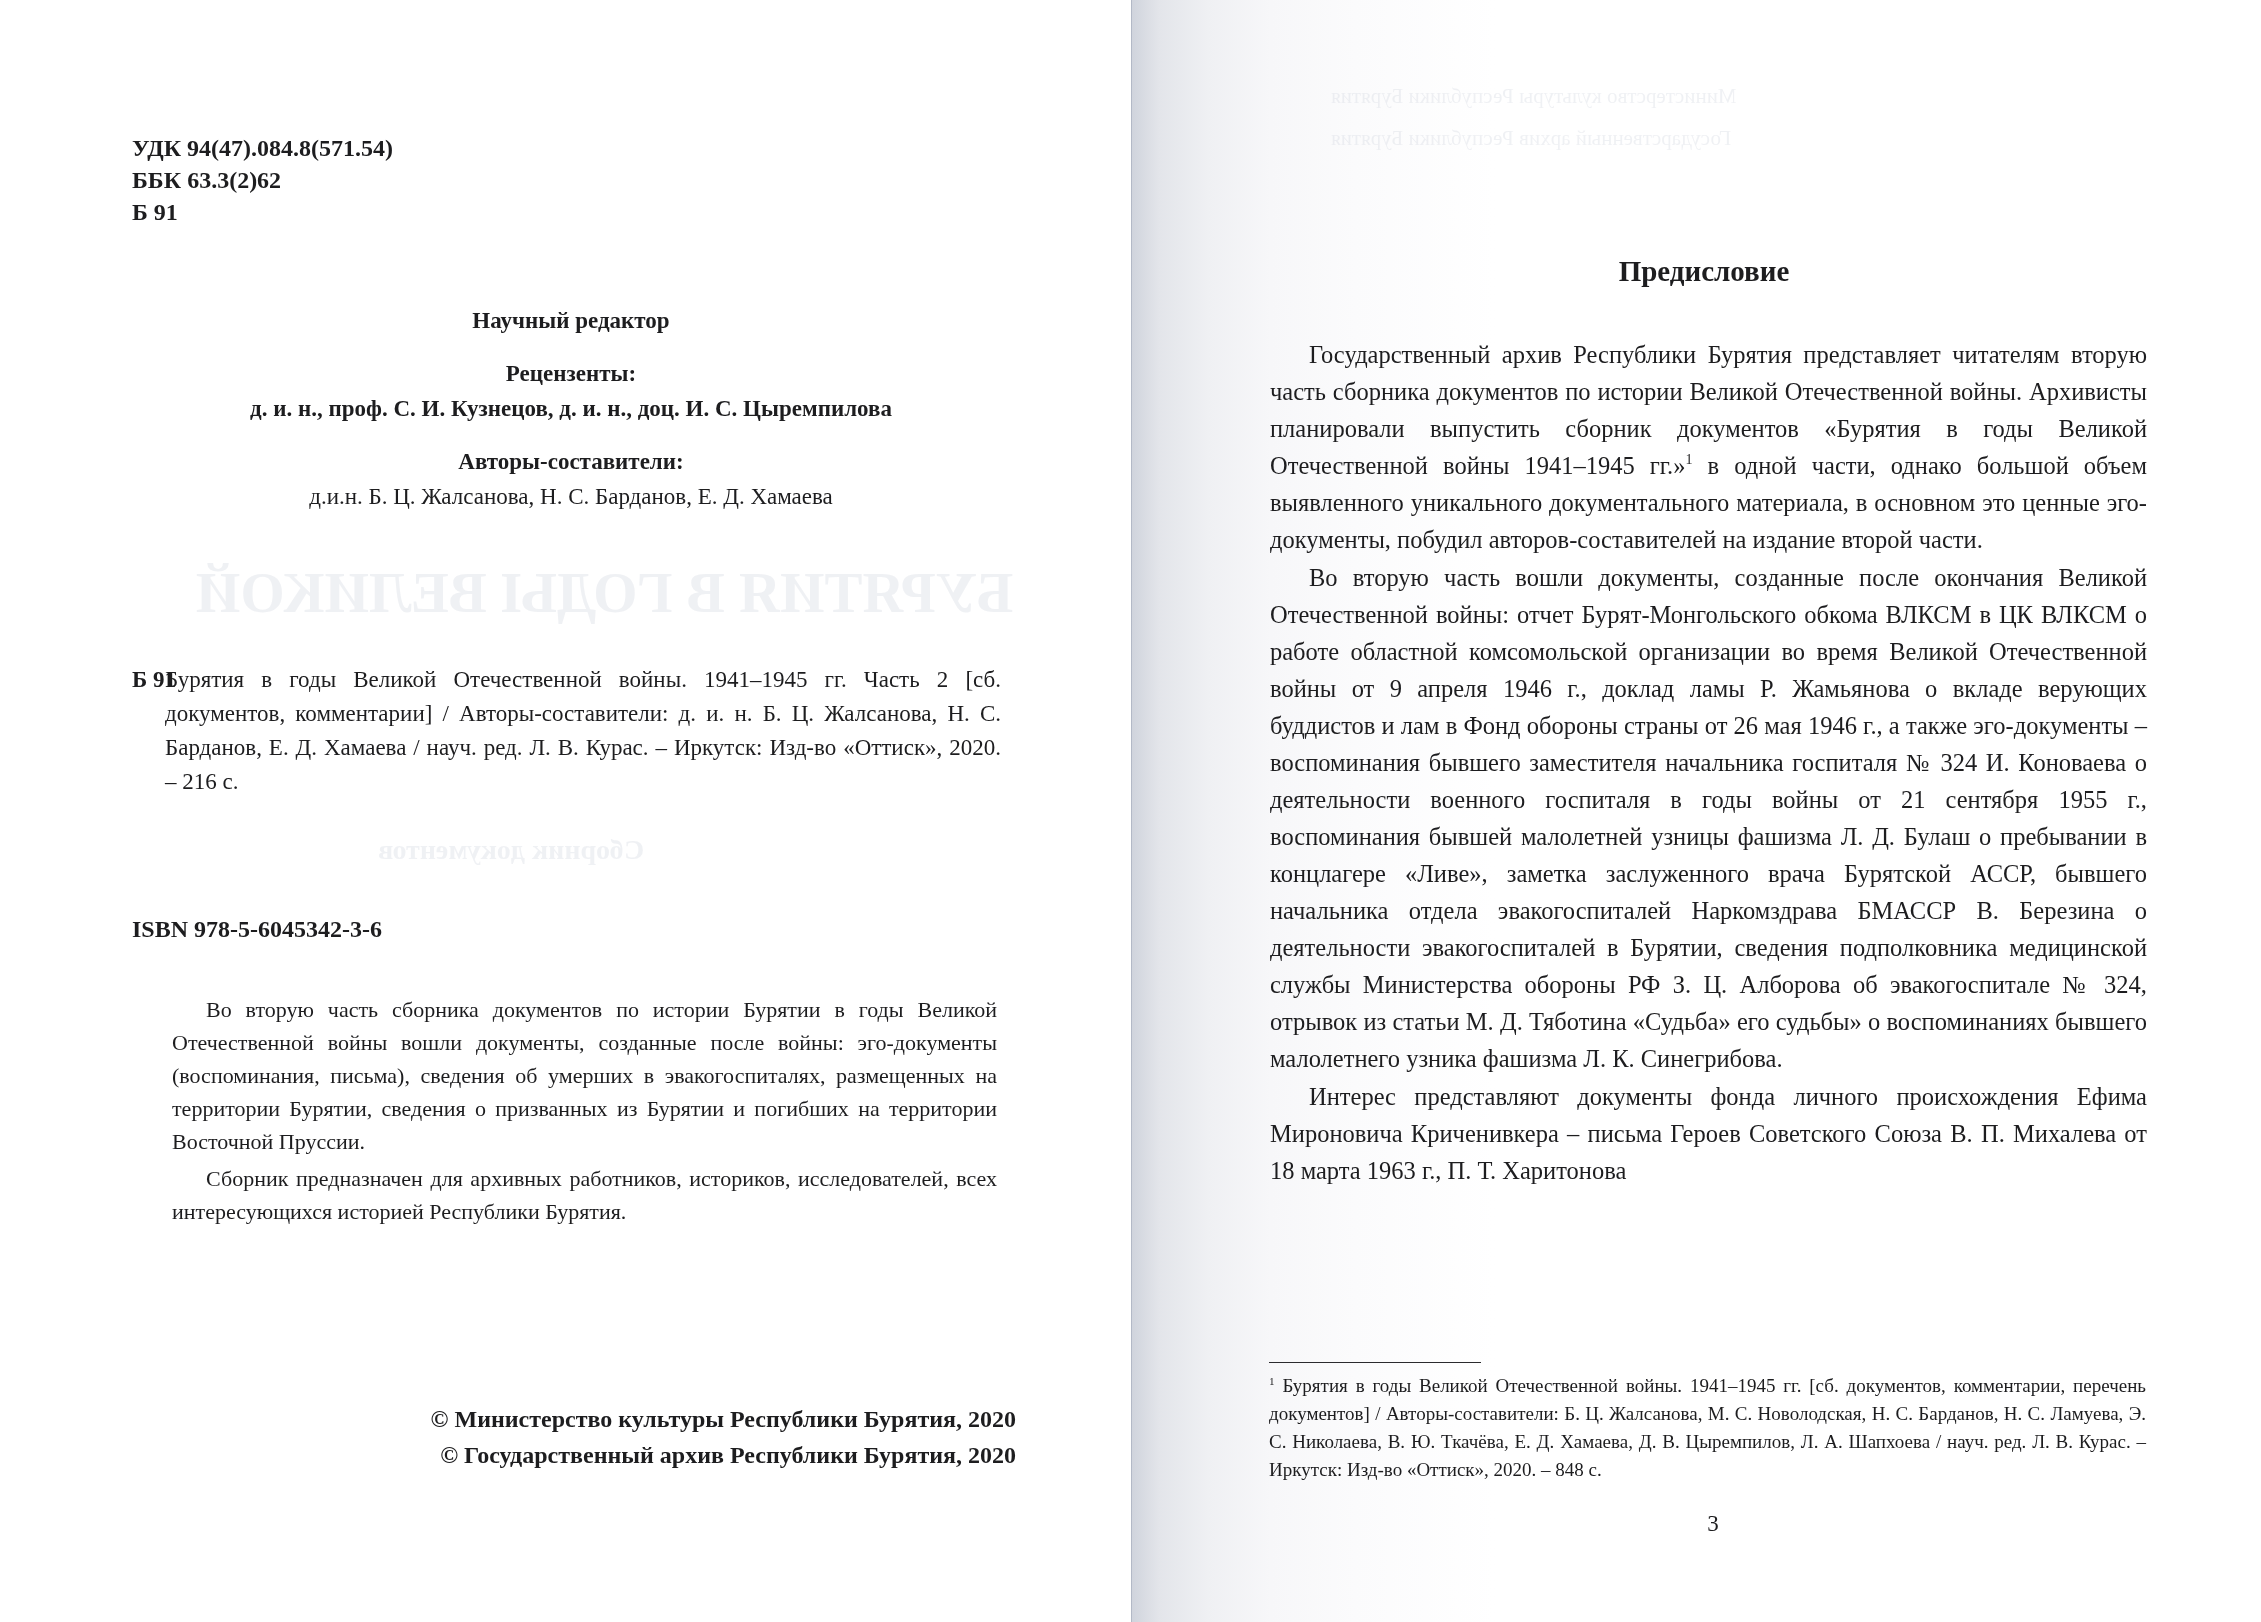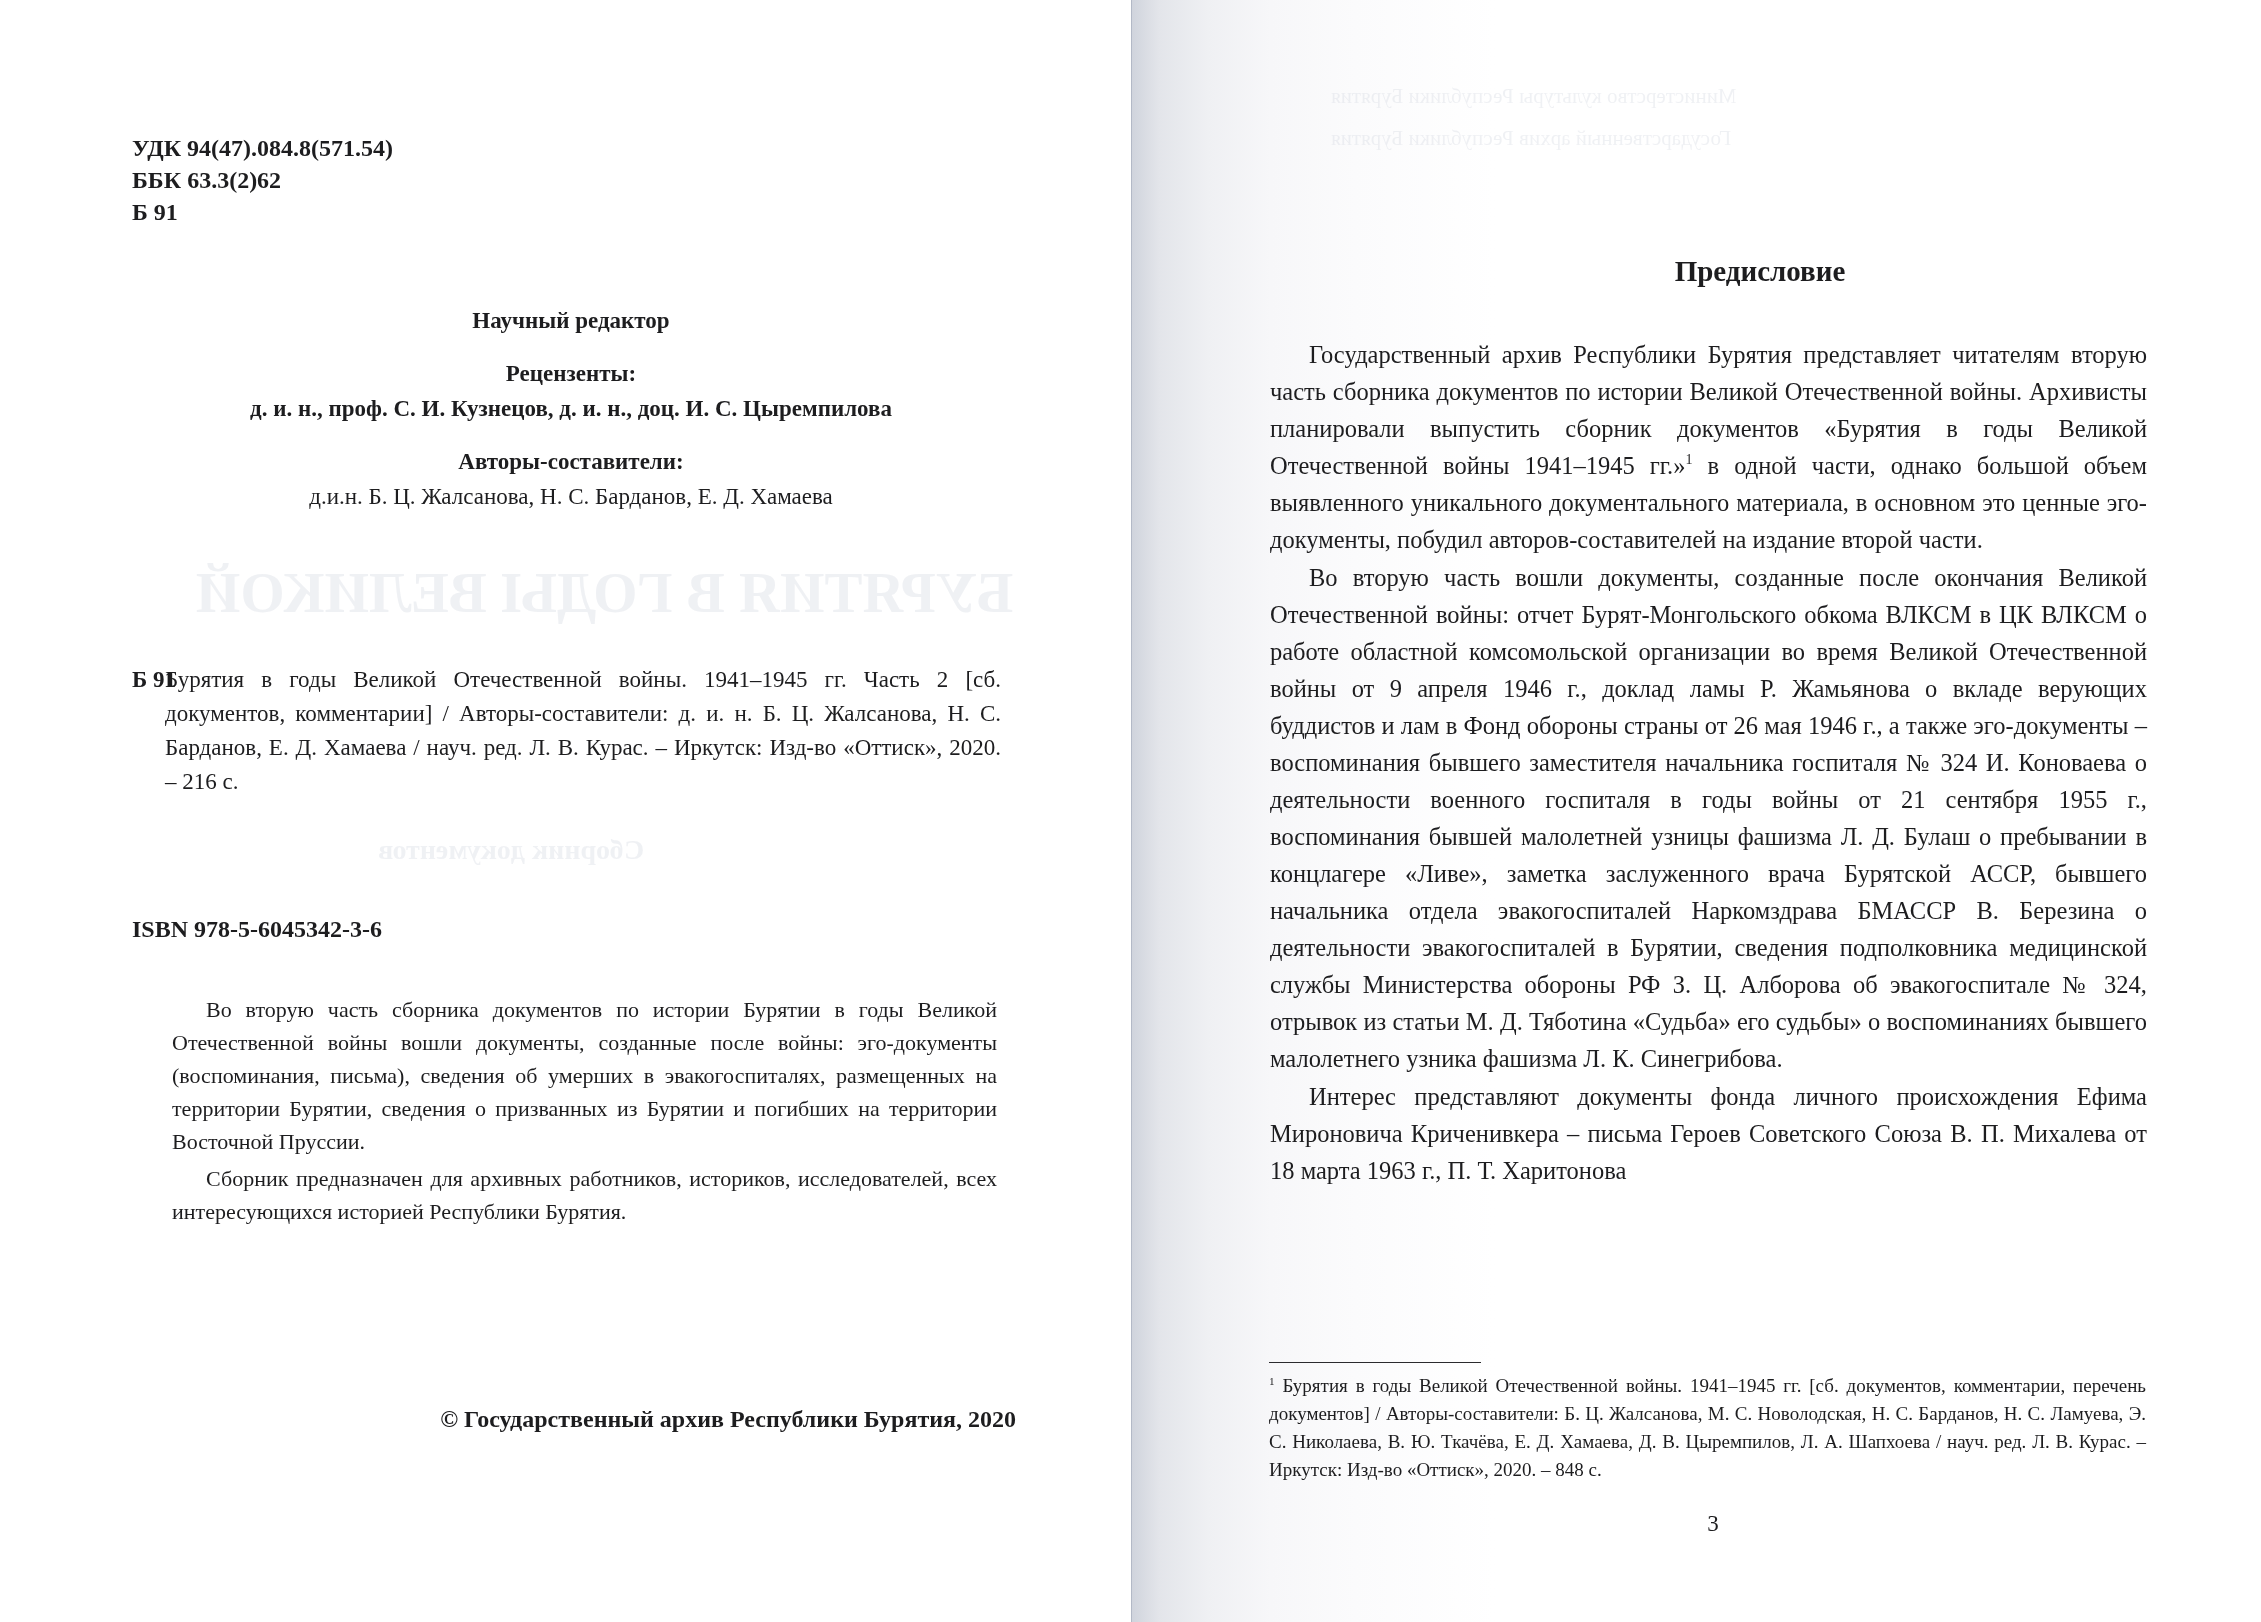--- a/index.html
+++ b/index.html
@@ -33,21 +33,21 @@
 
   .isbn { position: absolute; left: 132px; top: 913px; font-weight: bold; font-size: 24px; line-height: 32px; }
 
   .annot { position: absolute; left: 172px; top: 993px; width: 825px; font-size: 22px; line-height: 33px; text-align: justify; }
   .annot p { margin: 0; text-indent: 34px; }
   .annot p + p { margin-top: 4px; }
 
   .copyright { position: absolute; left: 210px; width: 806px; top: 1401px; text-align: right; font-weight: bold; font-size: 24px; line-height: 36px; }
 
   
-  .pr-heading { position: absolute; left: 1320px; width: 880px; top: 252px; text-align: center; font-weight: bold; font-size: 29px; line-height: 39px; }
+  .pr-heading { position: absolute; left: 1264px; width: 880px; top: 252px; text-align: center; font-weight: bold; font-size: 29px; line-height: 39px; }
   .pr-body { position: absolute; left: 1269px; top: 335px; width: 879px; font-size: 24.5px; line-height: 37px; text-align: justify; }
   .pr-body p { margin: 1px; text-indent: 39px; }
   .pr-body sup { font-size: 14px; line-height: 0; vertical-align: 9.8px; }
 
   .fn-rule { position: absolute; left: 1269px; top: 1362px; width: 212px; height: 1.4px; background: #2b2b2e; }
   .footnote { position: absolute; left: 1269px; top: 1372px; width: 877px; font-size: 19px; line-height: 28px; text-align: justify; }
   .footnote sup { font-size: 11.2px; line-height: 0; vertical-align: 7px; }
   .pagenum { position: absolute; left: 1692px; width: 42px; text-align: center; top: 1508px; font-size: 23px; line-height: 31px; }
 
   
@@ -82,20 +82,21 @@
   </div>
 
   <div class="isbn">ISBN 978-5-6045342-3-6</div>
 
   <div class="annot">
     <p>Во вторую часть сборника документов по истории Бурятии в годы Великой Отечественной войны вошли документы, созданные после войны: эго-документы (воспоминания, письма), сведения об умерших в эвакогоспиталях, размещенных на территории Бурятии, сведения о призванных из Бурятии и погибших на территории Восточной Пруссии.</p>
     <p>Сборник предназначен для архивных работников, историков, исследователей, всех интересующихся историей Республики Бурятия.</p>
   </div>
 
   <div class="copyright">
+    <div>© Министерство культуры Республики Бурятия, 2020</div>
     <div>© Государственный архив Республики Бурятия, 2020</div>
   </div>
 </div>
 
 <div class="page page-right"></div>
 <div class="gutter-line"></div>
 
 <div class="bleed" style="left:1331px; top:84px; font-size:21px; font-weight:normal;">Министерство культуры Республики Бурятия</div>
 <div class="bleed" style="left:1331px; top:126px; font-size:21px; font-weight:normal;">Государственный архив Республики Бурятия</div>
 

